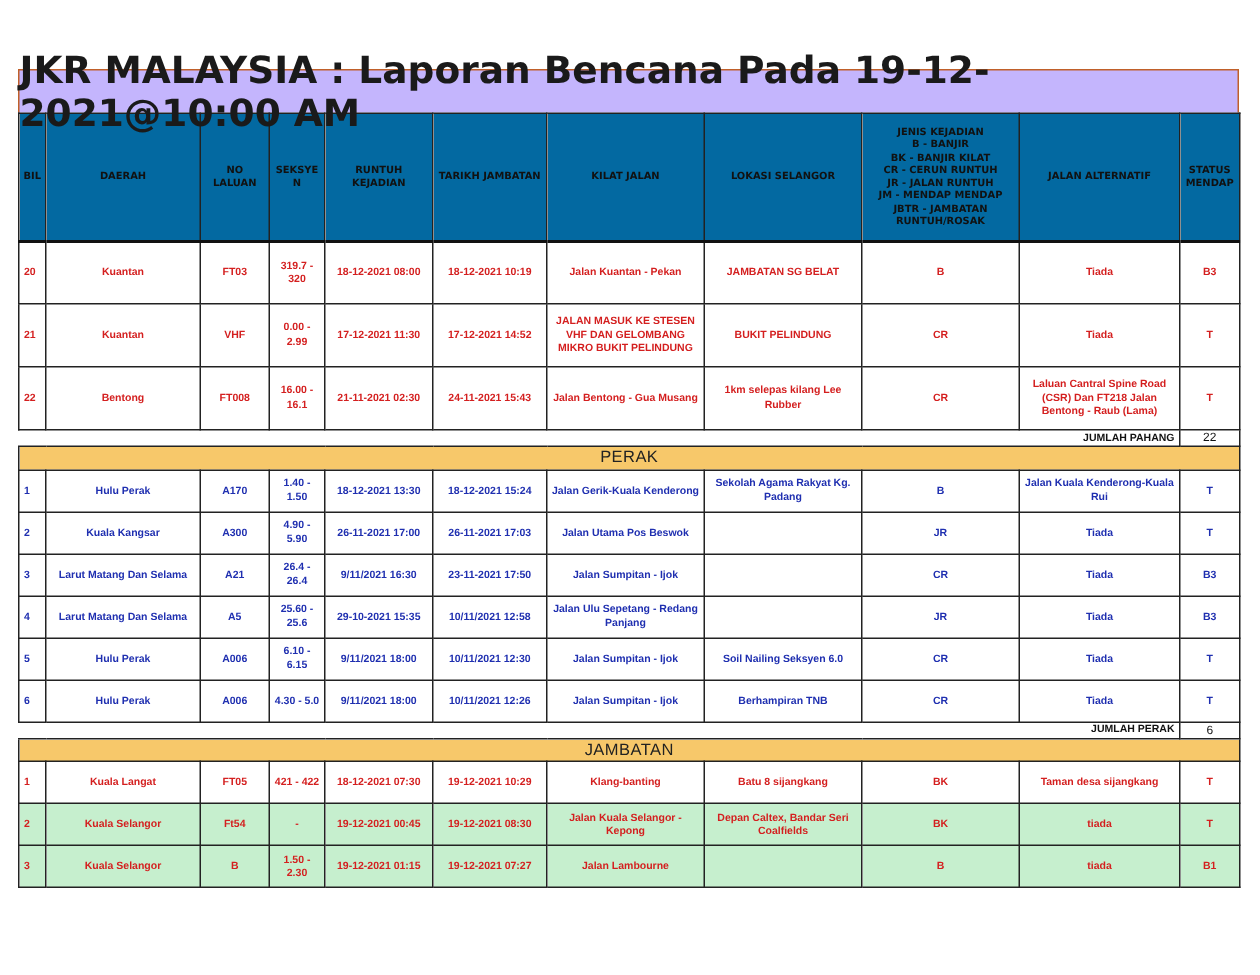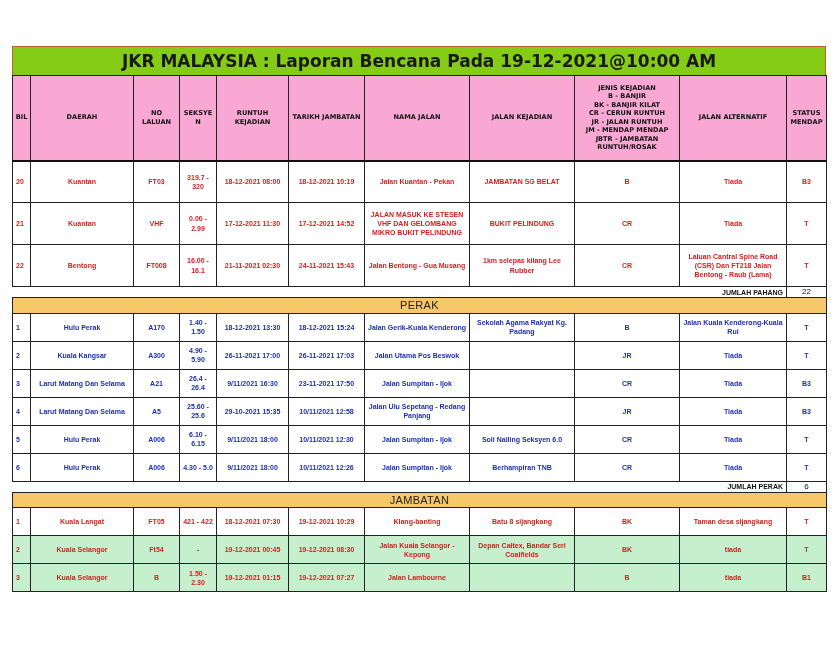--- a/index.html
+++ b/index.html
@@ -1,21 +1,21 @@
 <!DOCTYPE html>
 <html><head>
 <meta charset="utf-8">
 <style>
   html, body { margin:0; padding:0; background:#ffffff; }
   body { width:840px; height:650px; position:relative; overflow:hidden; font-family:"Liberation Sans", sans-serif; }
   .sheet { position:absolute; left:12px; top:46px; width:814px; }
-  .title-bar { height:29px; background:#84cc16; border:1px solid #c0602a; border-bottom:none; display:flex; align-items:center; justify-content:center; font-family:"DejaVu Sans", sans-serif; font-weight:bold; font-size:17px; color:#1a1a1a; letter-spacing:0px; box-sizing:border-box; }
+  .title-bar { height:29px; background:#c4b5fd; border:1px solid #c0602a; border-bottom:none; display:flex; align-items:center; justify-content:center; font-family:"DejaVu Sans", sans-serif; font-weight:bold; font-size:25px; color:#1a1a1a; letter-spacing:0px; box-sizing:border-box; }
   table { border-collapse:collapse; width:814px; table-layout:fixed; }
   td, th { border:1px solid #222; padding:0 2px; text-align:center; vertical-align:middle; font-size:7px; font-weight:bold; overflow:hidden; line-height:1.3; }
-  th { background:#f9a8d4; color:#111; font-family:"DejaVu Sans", sans-serif; font-size:6.6px; font-weight:bold; }
+  th { background:#0369a1; color:#111; font-family:"DejaVu Sans", sans-serif; font-size:6.6px; font-weight:bold; }
   tr.head-row { height:85px; }
   tr.head-row th { border-bottom:2px solid #111; }
   tr.data-row { height:42px; }
   tr.data-row.perak { height:28px; }
   tr.data-row.sel { height:28px; }
   td.red { color:#d41f1f; }
   td.blue { color:#1f2fb0; }
   tr.green td { background:#c6efce; }
   tr.total-row { height:10px; }
   tr.total-row td { border-left:none; border-right:none; padding:0; }
@@ -46,22 +46,22 @@
         <col style="width:40px">
     </colgroup>
     <thead>
       <tr class="head-row">
         <th class="left-bil">BIL</th>
         <th>DAERAH</th>
         <th>NO LALUAN</th>
         <th>SEKSYE N</th>
         <th>RUNTUH KEJADIAN</th>
         <th>TARIKH JAMBATAN</th>
-        <th>NAMA JALAN</th>
-        <th>JALAN KEJADIAN</th>
+        <th>KILAT JALAN</th>
+        <th>LOKASI SELANGOR</th>
         <th>
           <div>JENIS KEJADIAN</div>
           <div>B - BANJIR</div>
           <div>BK - BANJIR KILAT</div>
           <div>CR - CERUN RUNTUH</div>
           <div>JR - JALAN RUNTUH</div>
           <div>JM - MENDAP MENDAP</div>
           <div>JBTR - JAMBATAN</div>
           <div>RUNTUH/ROSAK</div>
         </th>

